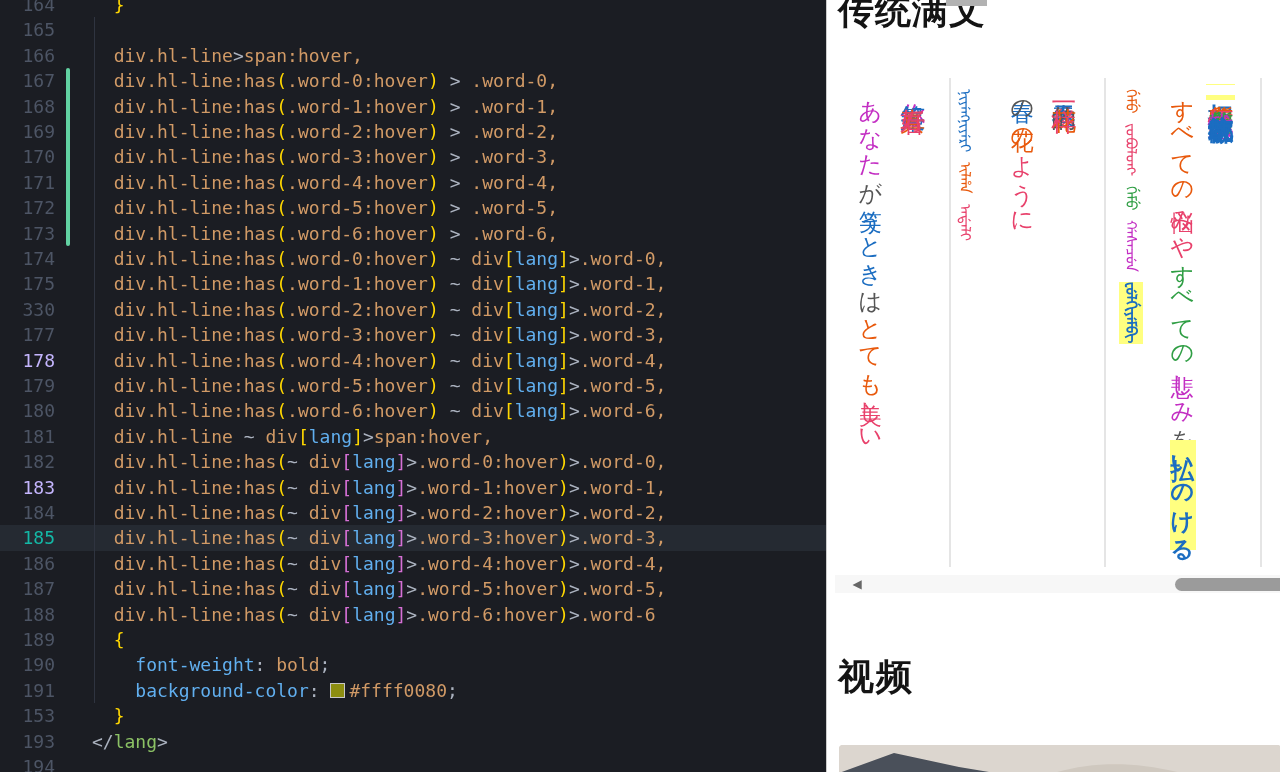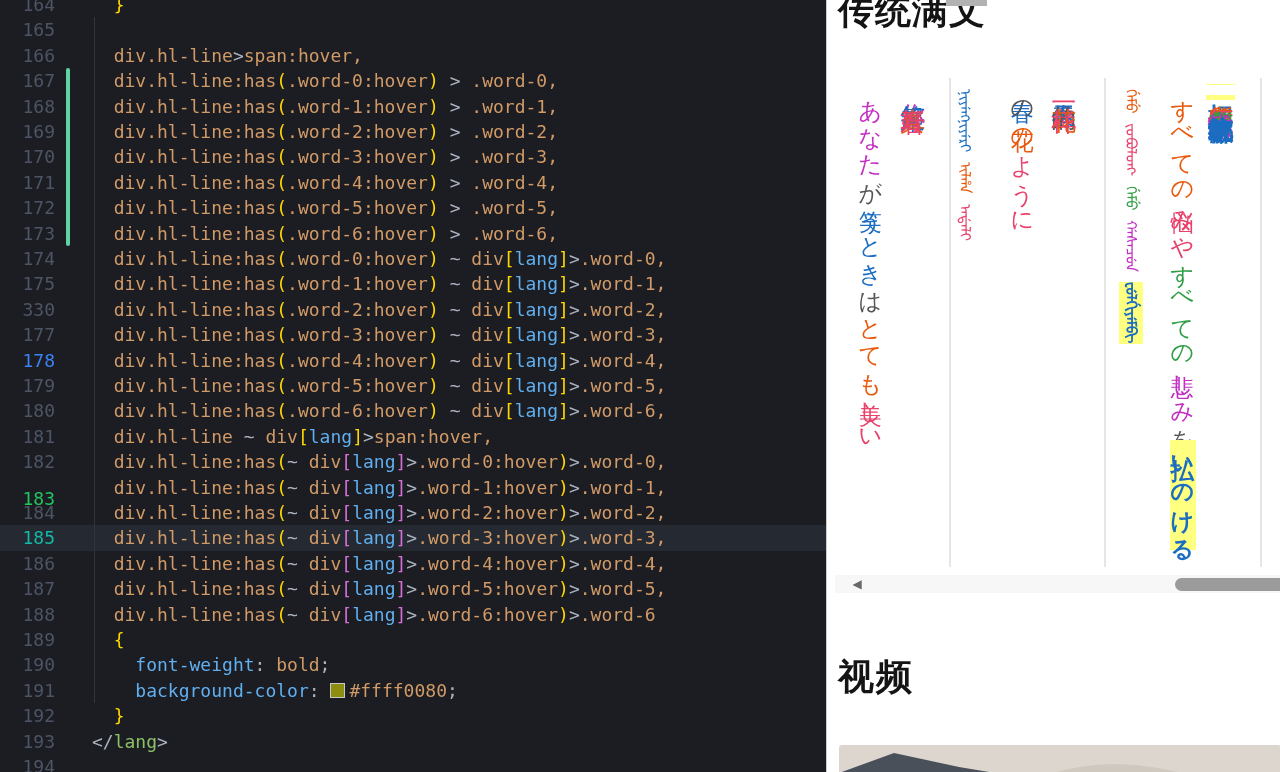--- a/index.html
+++ b/index.html
@@ -61,35 +61,35 @@
       <div class="lnum" style="top: 93.6px; color: rgb(77, 85, 101);">168</div>
       <div class="lnum" style="top: 119px; color: rgb(77, 85, 101);">169</div>
       <div class="lnum" style="top: 144.4px; color: rgb(77, 85, 101);">170</div>
       <div class="lnum" style="top: 169.8px; color: rgb(77, 85, 101);">171</div>
       <div class="lnum" style="top: 195.2px; color: rgb(77, 85, 101);">172</div>
       <div class="lnum" style="top: 220.6px; color: rgb(77, 85, 101);">173</div>
       <div class="lnum" style="top: 246px; color: rgb(77, 85, 101);">174</div>
       <div class="lnum" style="top: 271.4px; color: rgb(77, 85, 101);">175</div>
       <div class="lnum" style="top: 296.8px; color: rgb(77, 85, 101);">330</div>
       <div class="lnum" style="top: 322.2px; color: rgb(77, 85, 101);">177</div>
-      <div class="lnum" style="top: 347.6px; color: #3b82f6;">178</div>
+      <div class="lnum" style="top: 347.6px; color: #c4b5fd;">178</div>
       <div class="lnum" style="top: 373px; color: rgb(77, 85, 101);">179</div>
       <div class="lnum" style="top: 398.4px; color: rgb(77, 85, 101);">180</div>
       <div class="lnum" style="top: 423.8px; color: rgb(77, 85, 101);">181</div>
       <div class="lnum" style="top: 449.2px; color: rgb(77, 85, 101);">182</div>
-      <div class="lnum" style="top: 474.6px; color: #22c55e; margin-top: 11px;">183</div>
+      <div class="lnum" style="top: 474.6px; color: #c4b5fd;">183</div>
       <div class="lnum" style="top: 500px; color: rgb(77, 85, 101);">184</div>
       <div class="lnum" style="top: 525.4px; color: #14b8a6;">185</div>
       <div class="lnum" style="top: 550.8px; color: rgb(77, 85, 101);">186</div>
       <div class="lnum" style="top: 576.2px; color: rgb(77, 85, 101);">187</div>
       <div class="lnum" style="top: 601.6px; color: rgb(77, 85, 101);">188</div>
       <div class="lnum" style="top: 627px; color: rgb(77, 85, 101);">189</div>
       <div class="lnum" style="top: 652.4px; color: rgb(77, 85, 101);">190</div>
       <div class="lnum" style="top: 677.8px; color: rgb(77, 85, 101);">191</div>
-      <div class="lnum" style="top: 703.2px; color: rgb(77, 85, 101);">192</div>
+      <div class="lnum" style="top: 703.2px; color: rgb(77, 85, 101);">153</div>
       <div class="lnum" style="top: 728.6px; color: rgb(77, 85, 101);">193</div>
       <div class="lnum" style="top: 754px; color: rgb(77, 85, 101);">194</div>
     </div>
   <div id="code-lines">
       <div class="codeln" style="top: -8px; line-height: 25.4px; height: 25.4px;"><span style="color: rgb(255, 215, 0);">  }</span></div>
       <div class="codeln" style="top: 17.4px; line-height: 25.4px; height: 25.4px;"></div>
       <div class="codeln" style="top: 42.8px; line-height: 25.4px; height: 25.4px;"><span style="color: rgb(209, 154, 102);">  div.hl-line</span><span style="color: rgb(171, 178, 191);">&gt;</span><span style="color: rgb(209, 154, 102);">span:hover,</span></div>
       <div class="codeln" style="top: 68.2px; line-height: 25.4px; height: 25.4px;"><span style="color: rgb(209, 154, 102);">  div.hl-line:has</span><span style="color: rgb(255, 215, 0);">(</span><span style="color: rgb(209, 154, 102);">.word-0:hover</span><span style="color: rgb(255, 215, 0);">)</span><span style="color: rgb(171, 178, 191);"> &gt; </span><span style="color: rgb(209, 154, 102);">.word-0,</span></div>
       <div class="codeln" style="top: 93.6px; line-height: 25.4px; height: 25.4px;"><span style="color: rgb(209, 154, 102);">  div.hl-line:has</span><span style="color: rgb(255, 215, 0);">(</span><span style="color: rgb(209, 154, 102);">.word-1:hover</span><span style="color: rgb(255, 215, 0);">)</span><span style="color: rgb(171, 178, 191);"> &gt; </span><span style="color: rgb(209, 154, 102);">.word-1,</span></div>
       <div class="codeln" style="top: 119px; line-height: 25.4px; height: 25.4px;"><span style="color: rgb(209, 154, 102);">  div.hl-line:has</span><span style="color: rgb(255, 215, 0);">(</span><span style="color: rgb(209, 154, 102);">.word-2:hover</span><span style="color: rgb(255, 215, 0);">)</span><span style="color: rgb(171, 178, 191);"> &gt; </span><span style="color: rgb(209, 154, 102);">.word-2,</span></div>

